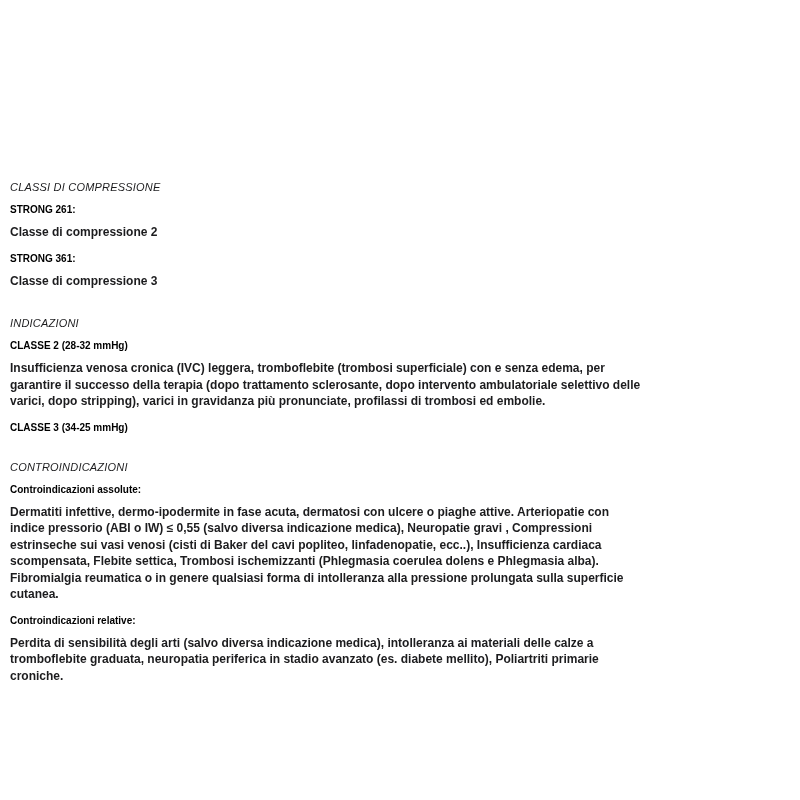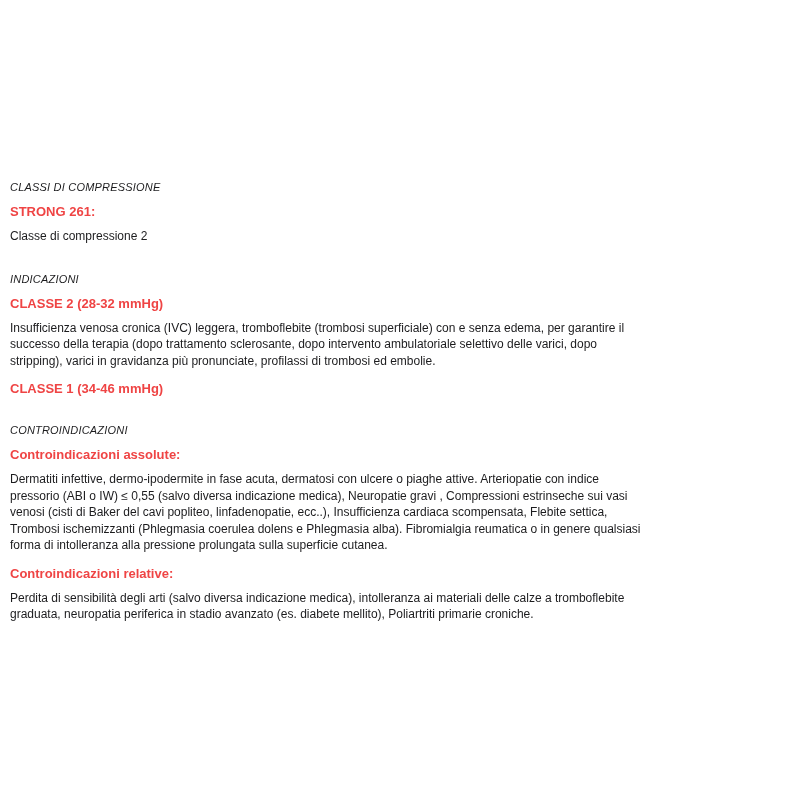--- a/index.html
+++ b/index.html
@@ -23,56 +23,60 @@
   .section-heading {
     font-style: italic;
     font-weight: 400;
     font-size: 11px;
     letter-spacing: 0.2px;
     color: #1c1c1e;
     margin: 0 0 11px 0;
   }
   .entry-label {
     font-weight: 700;
-    font-size: 13px;
-    color: #ef4444;
+    font-size: 10px;
+    color: #000000;
     margin: 0 0 9px 0;
   }
   .entry-text {
-    font-weight: 400;
+    font-weight: 700;
     font-size: 12px;
     line-height: 16.5px;
     color: #1c1c1e;
     margin: 0 0 12px 0;
   }
   section.doc-section .entry:last-child .entry-text {
     margin-bottom: 0;
   }
 </style>
 </head>
 <body>
 
 <main class="document">
 
   <section class="doc-section">
     <h2 class="section-heading">CLASSI DI COMPRESSIONE</h2>
     <div class="entry">
       <h3 class="entry-label">STRONG 261:</h3>
       <p class="entry-text">Classe di compressione 2</p>
     </div>
+    <div class="entry">
+      <h3 class="entry-label">STRONG 361:</h3>
+      <p class="entry-text">Classe di compressione 3</p>
+    </div>
   </section>
 
   <section class="doc-section">
     <h2 class="section-heading">INDICAZIONI</h2>
     <div class="entry">
       <h3 class="entry-label">CLASSE 2 (28-32 mmHg)</h3>
       <p class="entry-text">Insufficienza venosa cronica (IVC) leggera, tromboflebite (trombosi superficiale) con e senza edema, per garantire il successo della terapia (dopo trattamento sclerosante, dopo intervento ambulatoriale selettivo delle varici, dopo stripping), varici in gravidanza più pronunciate, profilassi di trombosi ed embolie.</p>
     </div>
     <div class="entry">
-      <h3 class="entry-label">CLASSE 1 (34-46 mmHg)</h3>
+      <h3 class="entry-label">CLASSE 3 (34-25 mmHg)</h3>
     </div>
   </section>
 
   <section class="doc-section">
     <h2 class="section-heading">CONTROINDICAZIONI</h2>
     <div class="entry">
       <h3 class="entry-label">Controindicazioni assolute:</h3>
       <p class="entry-text">Dermatiti infettive, dermo-ipodermite in fase acuta, dermatosi con ulcere o piaghe attive. Arteriopatie con indice pressorio (ABI o IW) ≤ 0,55 (salvo diversa indicazione medica), Neuropatie gravi , Compressioni estrinseche sui vasi venosi (cisti di Baker del cavi popliteo, linfadenopatie, ecc..), Insufficienza cardiaca scompensata, Flebite settica, Trombosi ischemizzanti (Phlegmasia coerulea dolens e Phlegmasia alba). Fibromialgia reumatica o in genere qualsiasi forma di intolleranza alla pressione prolungata sulla superficie cutanea.</p>
     </div>
     <div class="entry">

